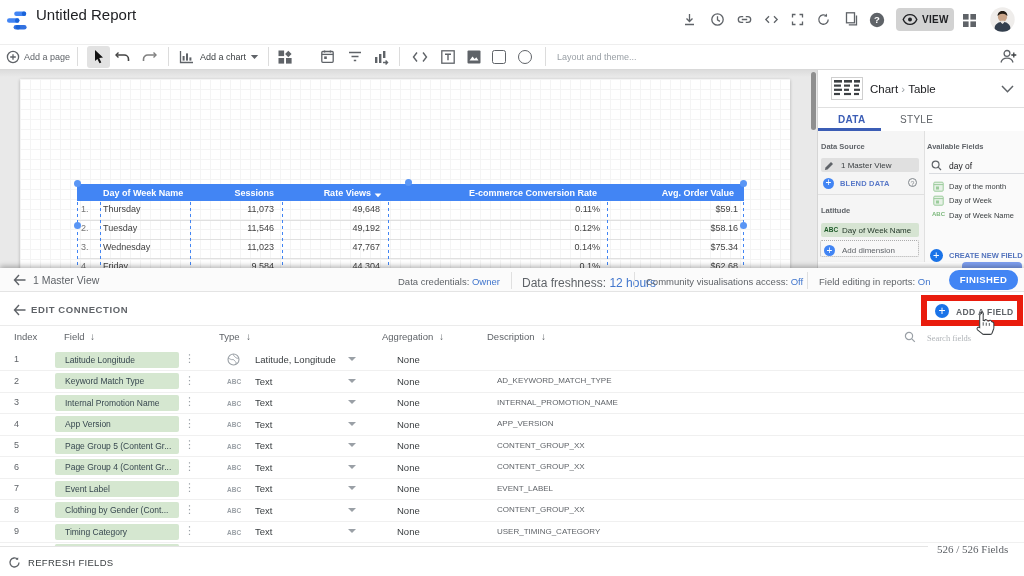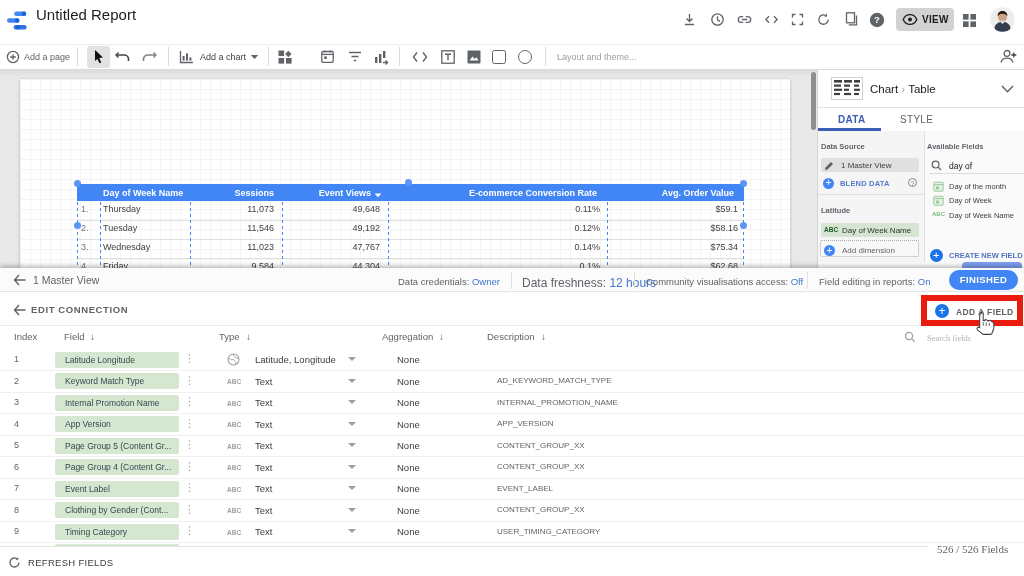--- a/index.html
+++ b/index.html
@@ -198,21 +198,21 @@
 
   <div class="abs" style="left:0;top:70px;width:817px;height:198px;background:linear-gradient(to bottom,#dcdcdc 0,#e9e9e9 7px);"></div>
   <div class="abs" style="left:20px;top:79px;width:770px;height:189px;background:#fff;box-shadow:0 1px 3px rgba(0,0,0,.25);
       background-image:repeating-linear-gradient(to right, #f4f4f4 0 1px, transparent 1px 10px),repeating-linear-gradient(to bottom, #f4f4f4 0 1px, transparent 1px 10px);"></div>
 
   <div id="rtable" style="position:absolute;left:77px;top:184px;width:667px;height:84px;overflow:hidden;font-size:9px;color:#424242;">
 
     <div class="abs" style="left:0;top:0;width:667px;height:16.5px;background:#4285f4;"></div>
     <div class="abs" style="left:26px;top:3.5px;color:#fff;font-weight:bold;">Day of Week Name</div>
     <div class="abs" style="left:113px;top:3.5px;width:84px;text-align:right;color:#fff;font-weight:bold;">Sessions</div>
-    <div class="abs" style="left:205px;top:3.5px;width:89px;text-align:right;color:#fff;font-weight:bold;">Event Views</div>
+    <div class="abs" style="left:205px;top:3.5px;width:89px;text-align:right;color:#fff;font-weight:bold;">Rate Views</div>
     <svg class="abs" style="left:297px;top:9px;" width="8" height="5" viewBox="0 0 8 5">
         <path d="M0.6 0.6l3.4 3.6 3.4-3.6z" fill="#fff"></path>
       </svg>
     <div class="abs" style="left:311px;top:3.5px;width:209px;text-align:right;color:#fff;font-weight:bold;">E-commerce Conversion Rate</div>
     <div class="abs" style="left:530px;top:3.5px;width:127px;text-align:right;color:#fff;font-weight:bold;">Avg. Order Value</div>
 
     <div class="abs" style="left:0;top:16.5px;width:667px;height:19px;"></div>
     <div class="abs" style="left:4px;top:20px;color:#757575;">1.</div>
     <div class="abs" style="left:26px;top:20px;">Thursday</div>
     <div class="abs" style="left:113px;top:20px;width:84px;text-align:right;">11,073</div>

